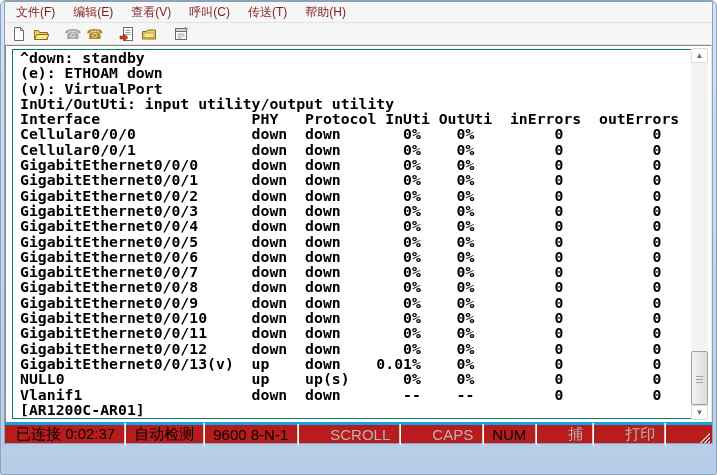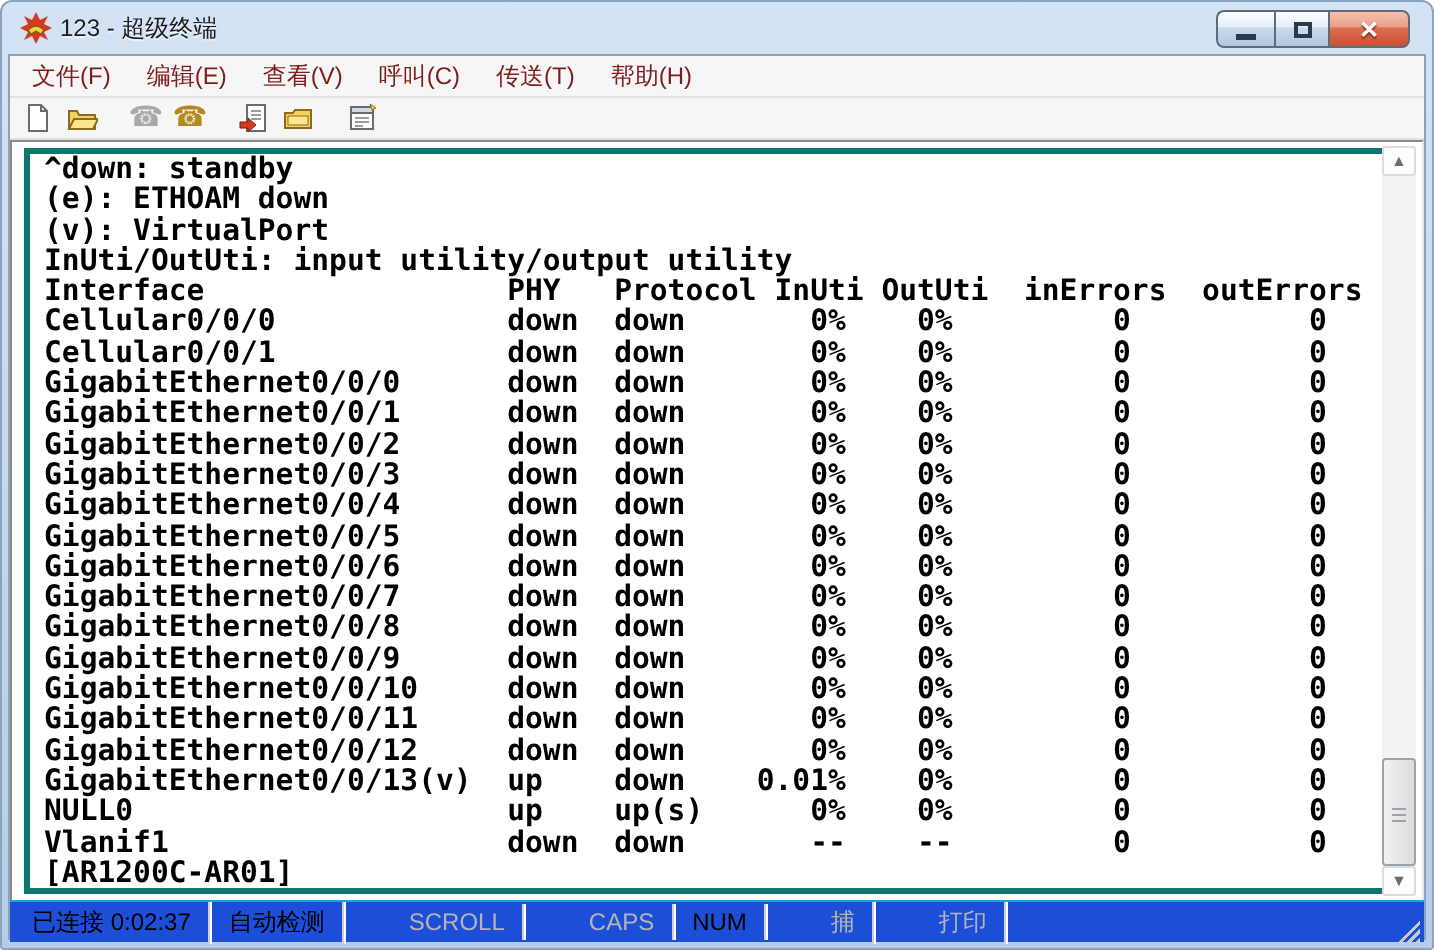--- a/index.html
+++ b/index.html
@@ -79,21 +79,21 @@
     background: #fff;
     border-top: 1px solid #898989;
     border-left: 1px solid #898989;
     border-right: 1px solid #e6e6e6;
     position: relative;
     padding: 3px 24px 3px 6px;
   }
   .terminal {
     width: 684px;
     height: 100%;
-    border: 3px solid #0f766e;
+    border: 1px solid #0f766e;
     background: #fff;
     color: #000;
     font-family: "DejaVu Sans Mono", "Liberation Mono", monospace;
     font-size: 14.8px;
     line-height: 15.3px;
     font-weight: bold;
     padding: 0 0 0 7px;
     white-space: pre;
     overflow: hidden;
   }
@@ -113,58 +113,40 @@
     background: linear-gradient(90deg,#f2f2f2,#dcdcdc);
     border: 1px solid #9aa4ad; border-radius: 2px;
   }
   .sb-thumb::after {
     content:""; position:absolute; left:4px; right:4px; top:24px;
     border-top:1px solid #9aa4ad; box-shadow:0 3px 0 #9aa4ad, 0 6px 0 #9aa4ad;
   }
 
   
   .statusbar {
-    height: 21px; background:#1d4ed8;
-    border-top: 1px solid #0ea5e9;
+    height: 21px; background:#b91c1c;
+    border-top: 3px solid #0ea5e9;
     display:flex; align-items:center;
-    font-size:12px; color:#000;
+    font-size:15px; color:#000;
     padding: 0 2px;
   }
   .seg { padding: 2px 9px; white-space:nowrap; border-right:1px solid #cfcfcf; box-shadow: 1px 0 0 #fff; }
   .seg:last-child { border-right:none; box-shadow:none; }
   .dim { color:#b5b5b5;padding-left:32px; }
   .resize-grip {
     margin-left:auto; width:13px; height:13px; align-self:flex-end;
     background:
       linear-gradient(135deg, transparent 0 58%, #c9c9c9 58% 66%, transparent 66% 75%, #c9c9c9 75% 83%, transparent 83% 92%, #c9c9c9 92%);
   }
 </style>
 </head>
 <body>
 
 <div class="window">
 
-  <div class="titlebar">
-    <svg class="title-icon" viewBox="0 0 16 16">
-      <polygon points="8,0 10,4 14,2 12,6 16,8 12,10 14,14 10,12 8,16 6,12 2,14 4,10 0,8 4,6 2,2 6,4" fill="#d23b1e"></polygon>
-      <path d="M4 9c2.5-2.5 5.5-2.5 8 0l-1.6 2-2.4-1.4-2.4 1.4z" fill="#f3cf45" stroke="#7a5b00" stroke-width="0.6"></path>
-    </svg>
-    <span class="title-text">123 - 超级终端</span>
-    <div class="caption-buttons">
-      <button class="cap-btn min">
-          <span class="glyph-min"></span>
-        </button>
-      <button class="cap-btn max">
-          <span class="glyph-max"></span>
-        </button>
-      <button class="cap-btn close">
-          <span class="glyph-close">✕</span>
-        </button>
-    </div>
-  </div>
 
   <div class="app">
 
     <div class="menubar">
       <span class="menu-item">文件(F)</span>
       <span class="menu-item">编辑(E)</span>
       <span class="menu-item">查看(V)</span>
       <span class="menu-item">呼叫(C)</span>
       <span class="menu-item">传送(T)</span>
       <span class="menu-item">帮助(H)</span>
@@ -245,20 +227,21 @@
         <div class="sb-track">
           <div class="sb-thumb"></div>
         </div>
         <button class="sb-btn">▼</button>
       </div>
     </div>
 
     <div class="statusbar">
       <span class="seg">已连接 0:02:37</span>
       <span class="seg">自动检测</span>
+      <span class="seg">9600 8-N-1</span>
       <span class="seg dim">SCROLL</span>
       <span class="seg dim">CAPS</span>
       <span class="seg">NUM</span>
       <span class="seg dim">捕</span>
       <span class="seg dim">打印</span>
       <span class="resize-grip"></span>
     </div>
 
   </div>
 </div>

